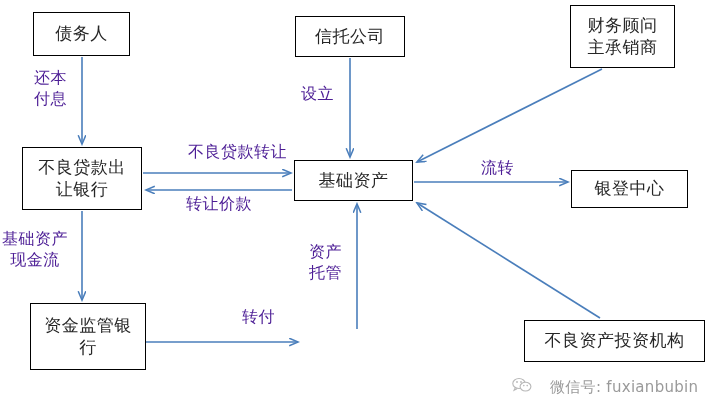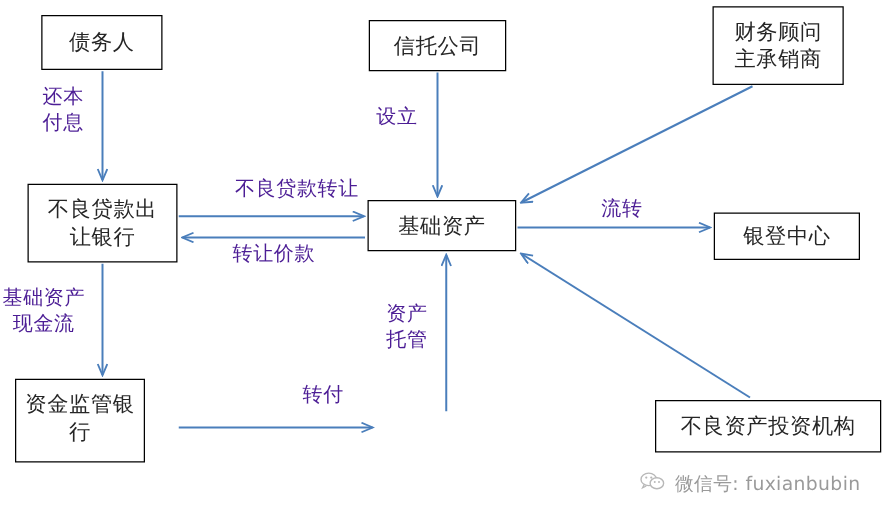--- a/index.html
+++ b/index.html
@@ -47,21 +47,21 @@
     position: absolute;
     left: 0; top: 0;
     width: 712px;
     height: 411px;
     z-index: 1;
   }
   .wm {
     position: absolute;
     display: flex;
     align-items: center;
-    gap: 8px;
+    gap: 18px;
     z-index: 5;
     color: #9a9a9a;
     font-size: 15px;
     font-family: "DejaVu Sans", sans-serif;
   }
   .wm-text { letter-spacing: 0.3px; }
 </style>
 </head>
 <body>
 
@@ -106,21 +106,21 @@
   </div>
 
   <div class="node" style="left:294px; top:160px; width:119px; height:41px;">
     <span class="node-text">基础资产</span>
   </div>
 
   <div class="node" style="left:571px; top:170px; width:117px; height:38px;">
     <span class="node-text">银登中心</span>
   </div>
 
-  <div class="node" style="left:12px; top:303px; width:104px; height:67px;font-family:Liberation Mono, monospace;">
+  <div class="node" style="left:30px; top:303px; width:116px; height:67px;">
     <span class="node-text">资金监管银
 行</span>
   </div>
 
 
   <div class="node" style="left:524px; top:320px; width:181px; height:42px;">
     <span class="node-text">不良资产投资机构</span>
   </div>
 
   <div class="edge-label" style="left:34px; top:68px;">还本

